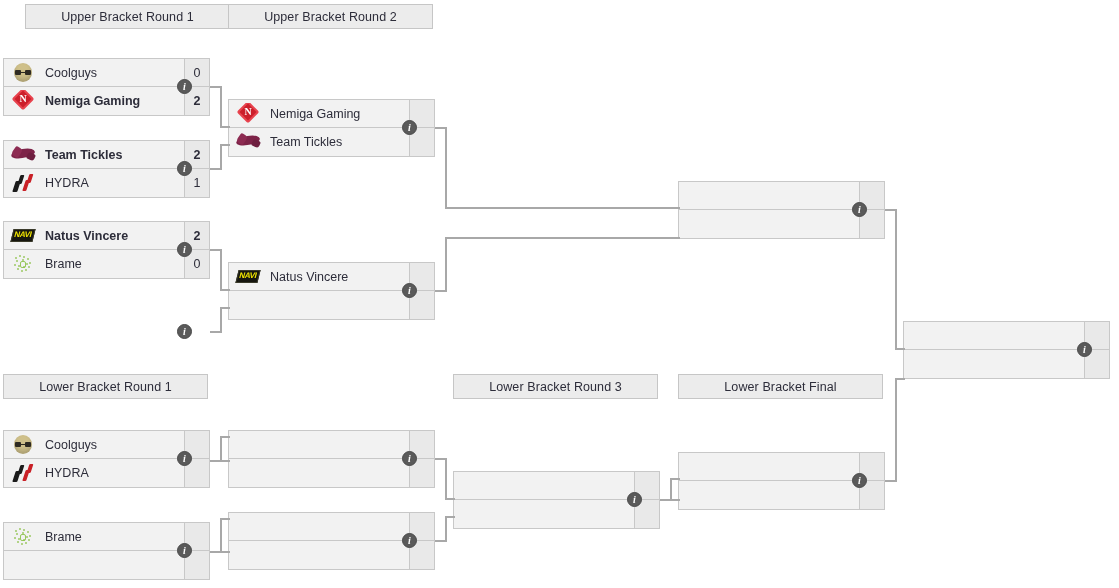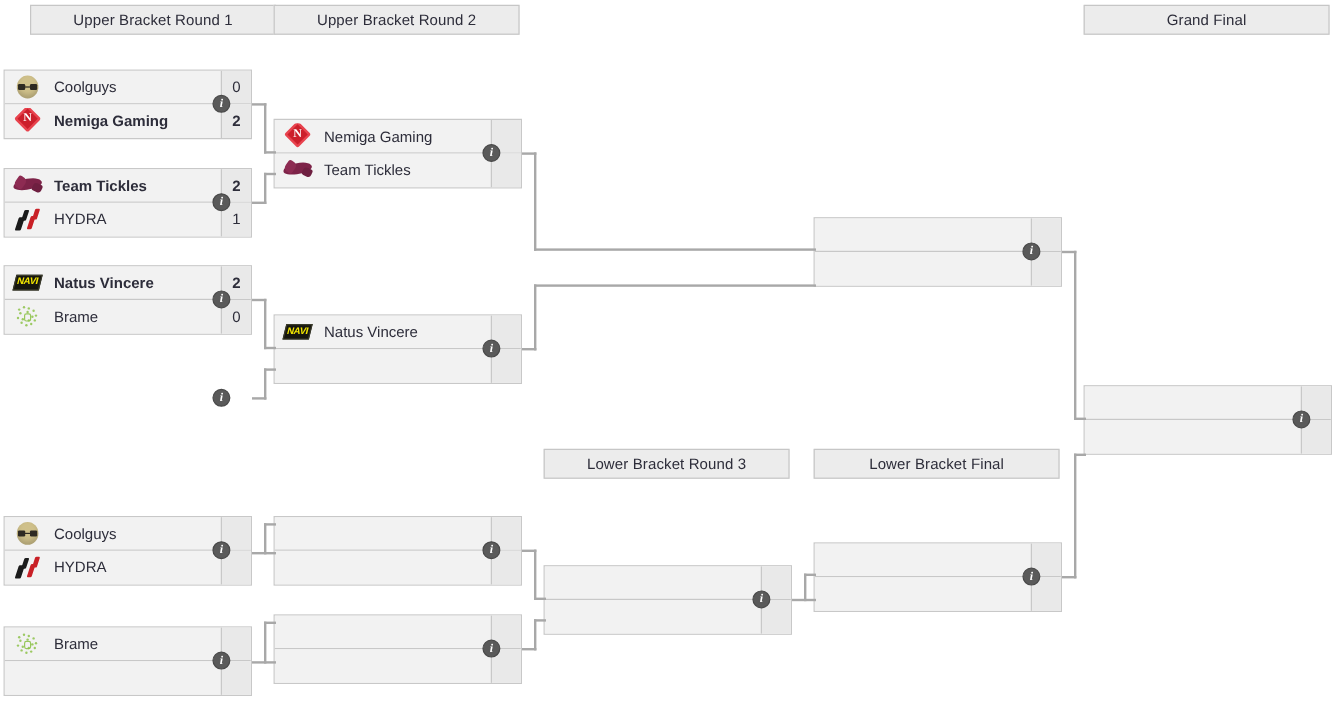--- a/index.html
+++ b/index.html
@@ -177,22 +177,22 @@
 </head>
 <body>
 
 <div id="stage">
     <div class="round-header" style="left: 3px; top: 4px; margin-left: 22px;">
       <span>Upper Bracket Round 1</span>
     </div>
     <div class="round-header" style="left: 228px; top: 4px;">
       <span>Upper Bracket Round 2</span>
     </div>
-    <div class="round-header" style="left: 903px; top: 4px;">
-      <span>Grand Final</span>
+    <div class="round-header" style="left: 3px; top: 374px;">
+      <span>Lower Bracket Round 1</span>
     </div>
     <div class="round-header" style="left: 453px; top: 374px;">
       <span>Lower Bracket Round 3</span>
     </div>
     <div class="round-header" style="left: 678px; top: 374px;">
       <span>Lower Bracket Final</span>
     </div>
     <div class="ln lnh" style="left: 210px; top: 86px; width: 12px; height: 2px; background: rgb(168, 168, 168);"></div>
     <div class="ln lnv" style="left: 220px; top: 86px; width: 2px; height: 42px; background: rgb(168, 168, 168);"></div>
     <div class="ln lnh" style="left: 220px; top: 126px; width: 10px; height: 2px; background: rgb(168, 168, 168);"></div>

